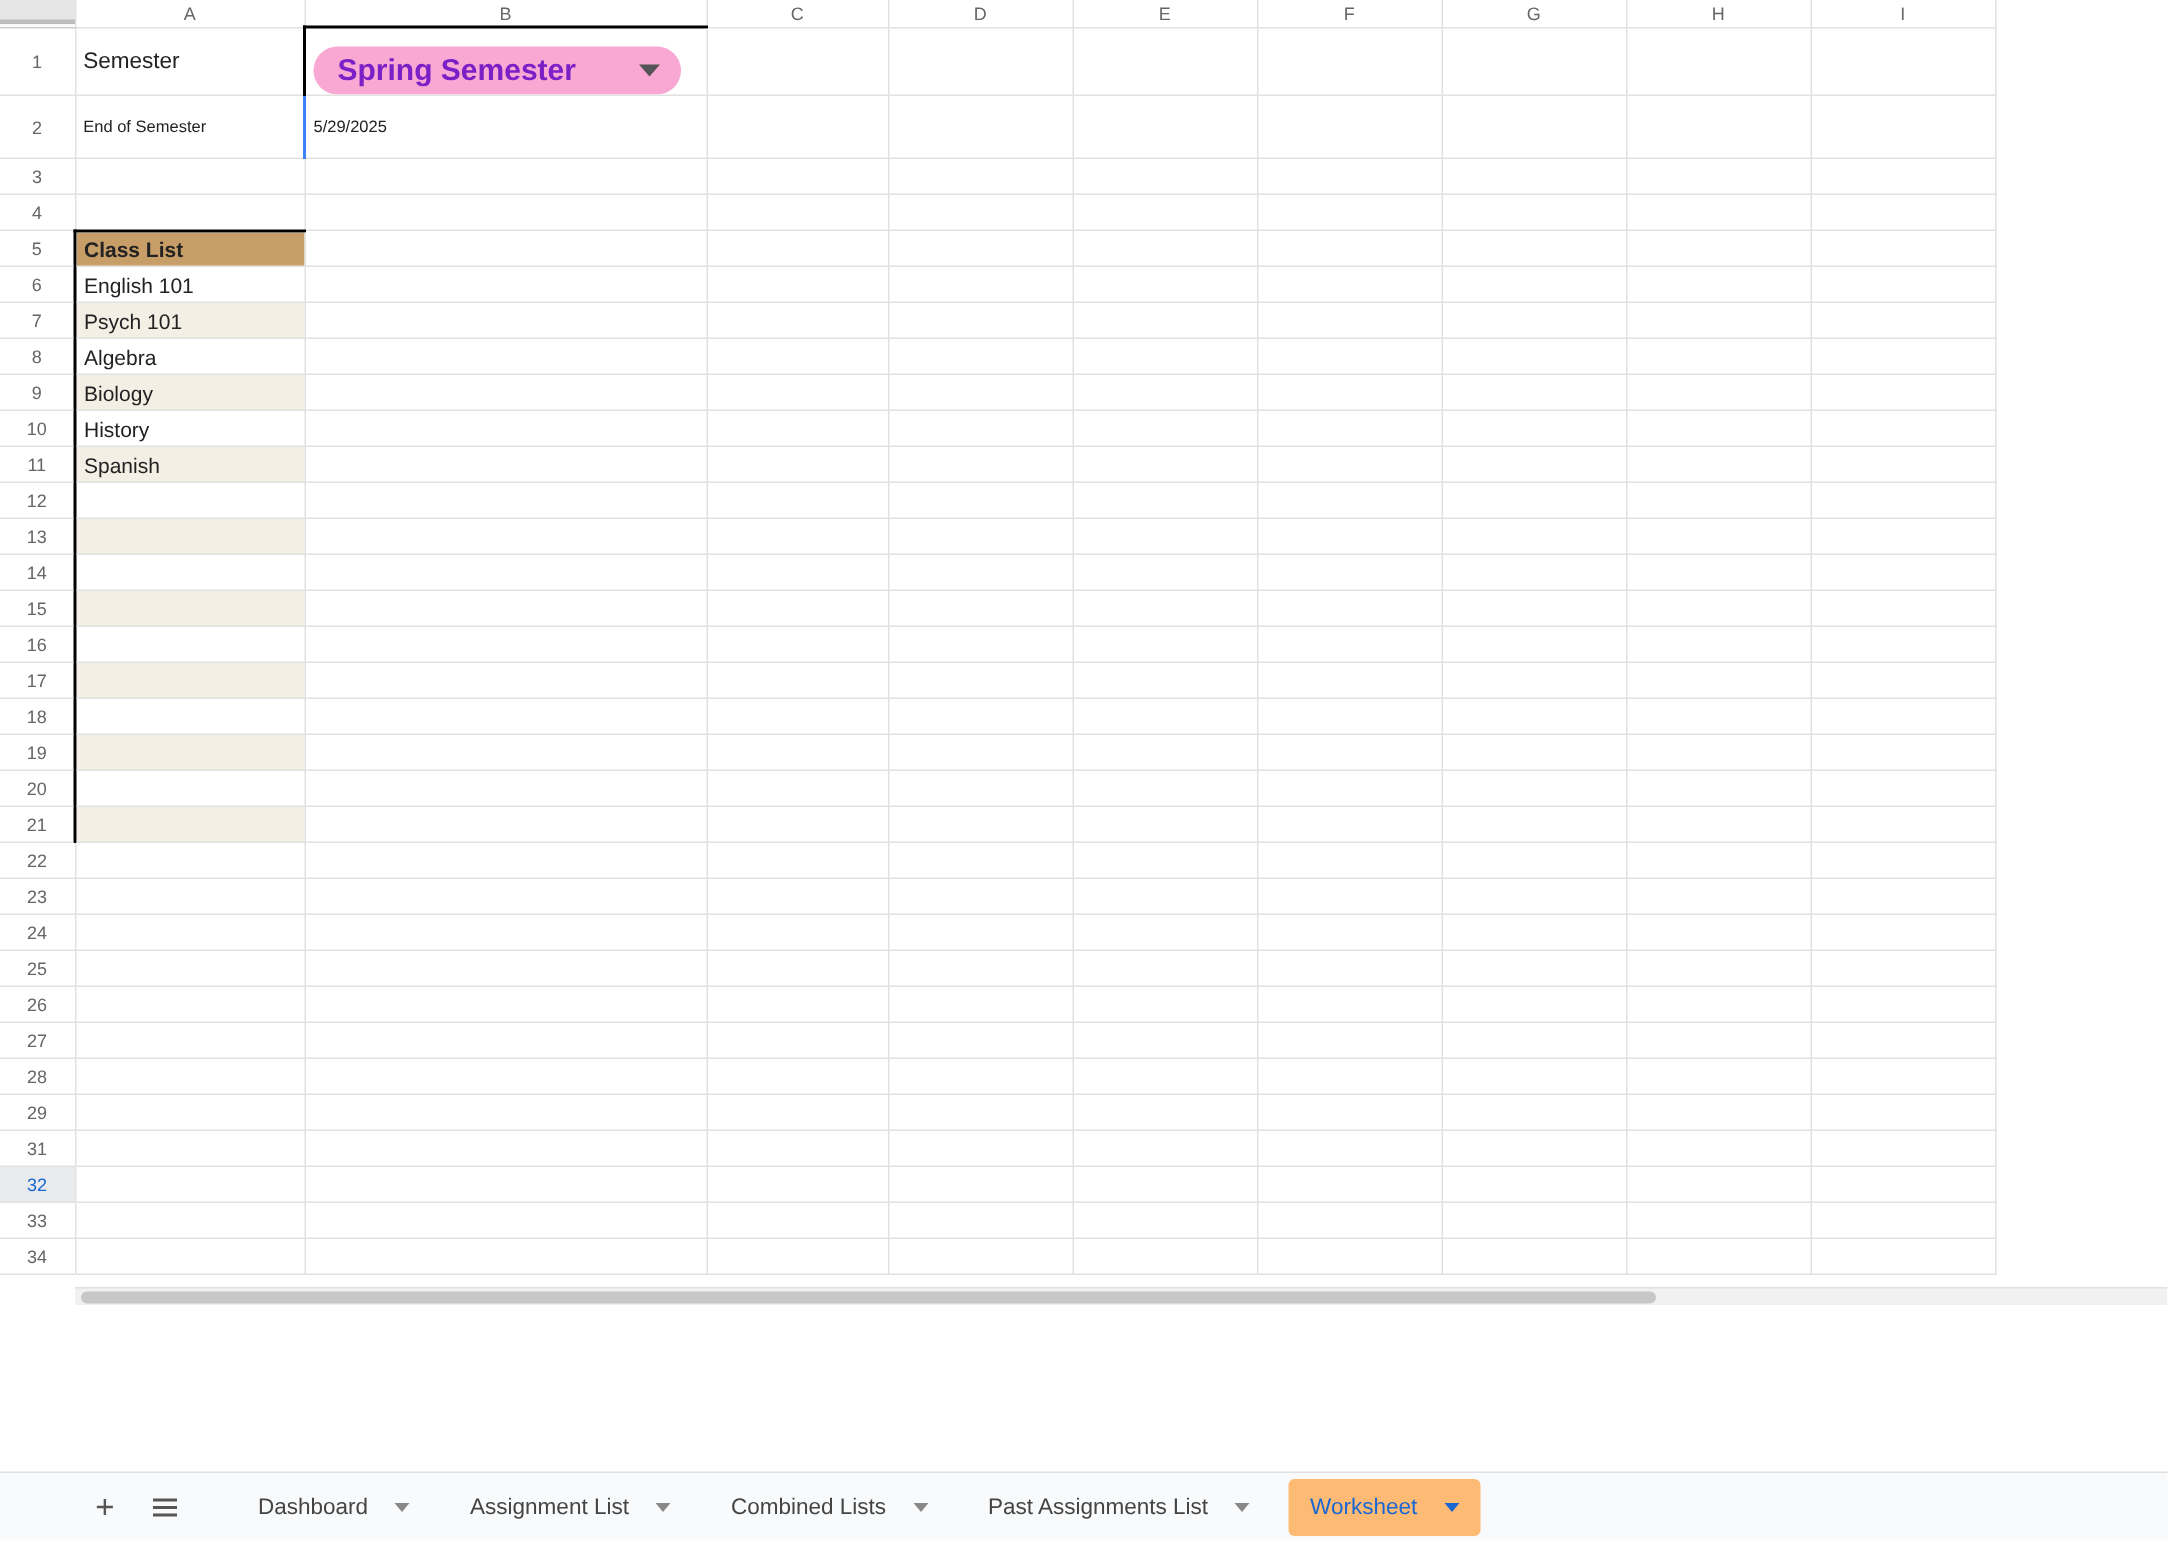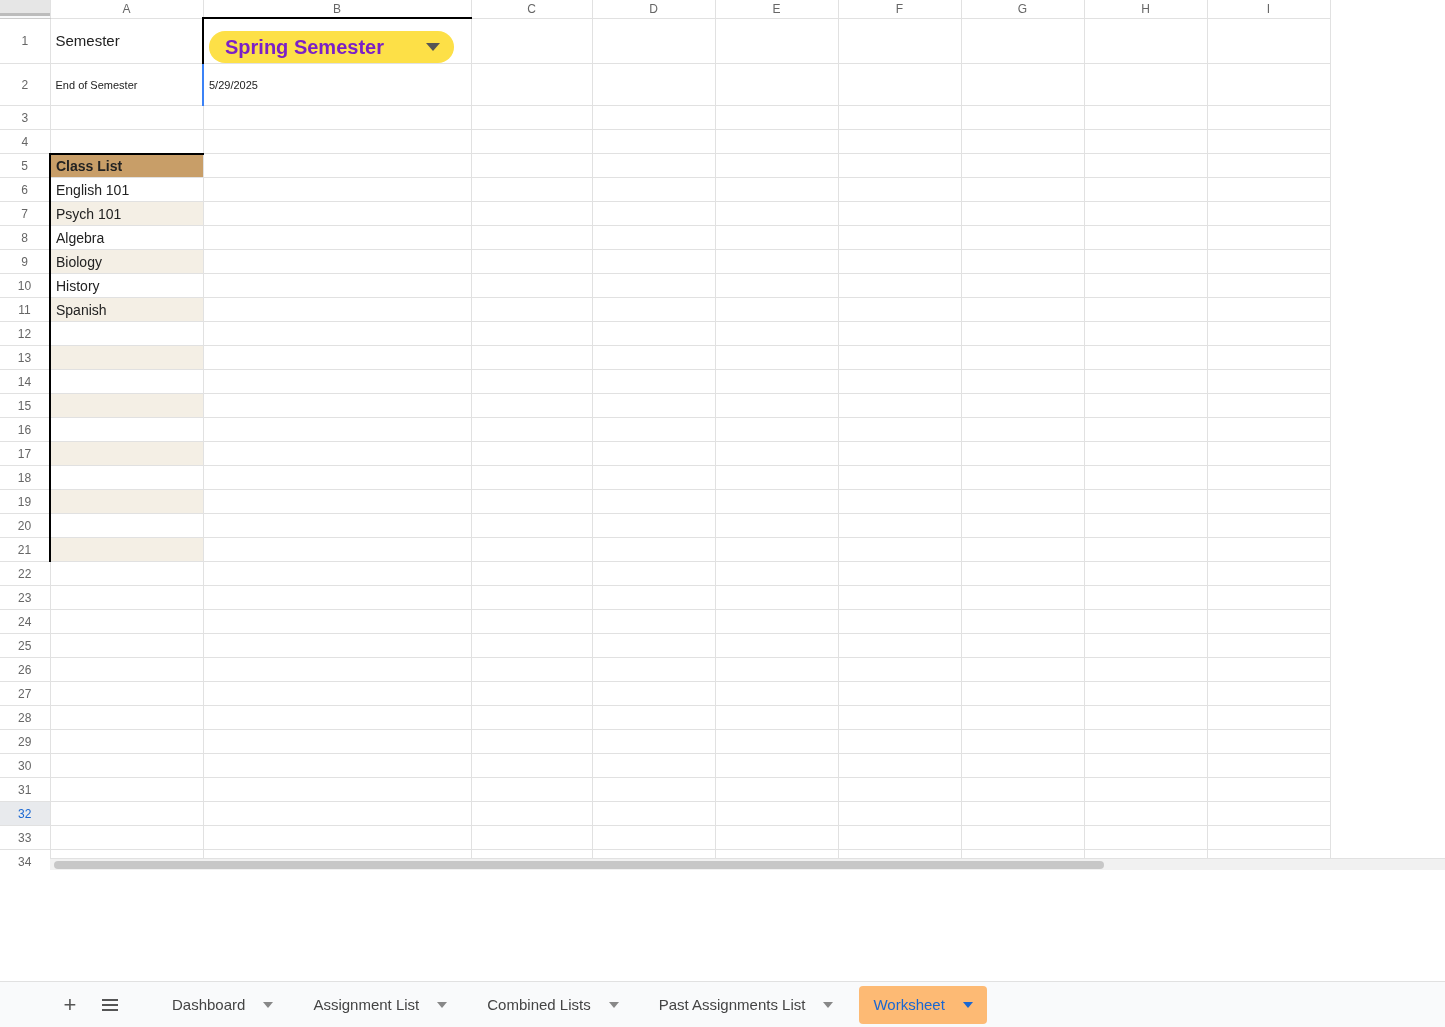--- a/index.html
+++ b/index.html
@@ -125,21 +125,21 @@
       border-bottom: 2px solid #000;
       text-align: left;
       font-size: 15px;
       padding-right: 6px;
     }
     
     .dropdown-chip {
       display: flex;
       align-items: center;
       justify-content: space-between;
-      background: #fde047;
+      background: #f9a8d4;
       border-radius: 18px;
       padding: 4px 14px 4px 16px;
       width: 245px;
       height: 32px;
       margin-top: 12px;
     }
     .dropdown-label {
       color: #7b20c7;
       font-weight: bold;
       font-size: 20px;
@@ -597,32 +597,20 @@
           <td class="cell"></td>
           <td class="cell"></td>
           <td class="cell"></td>
           <td class="cell"></td>
           <td class="cell"></td>
           <td class="cell"></td>
           <td class="cell"></td>
         </tr>
         <tr>
           <th class="row-header">29</th>
-          <td class="cell"></td>
-          <td class="cell"></td>
-          <td class="cell"></td>
-          <td class="cell"></td>
-          <td class="cell"></td>
-          <td class="cell"></td>
-          <td class="cell"></td>
-          <td class="cell"></td>
-          <td class="cell"></td>
-        </tr>
-        <tr>
-          <th class="row-header">30</th>
           <td class="cell"></td>
           <td class="cell"></td>
           <td class="cell"></td>
           <td class="cell"></td>
           <td class="cell"></td>
           <td class="cell"></td>
           <td class="cell"></td>
           <td class="cell"></td>
           <td class="cell"></td>
         </tr>

